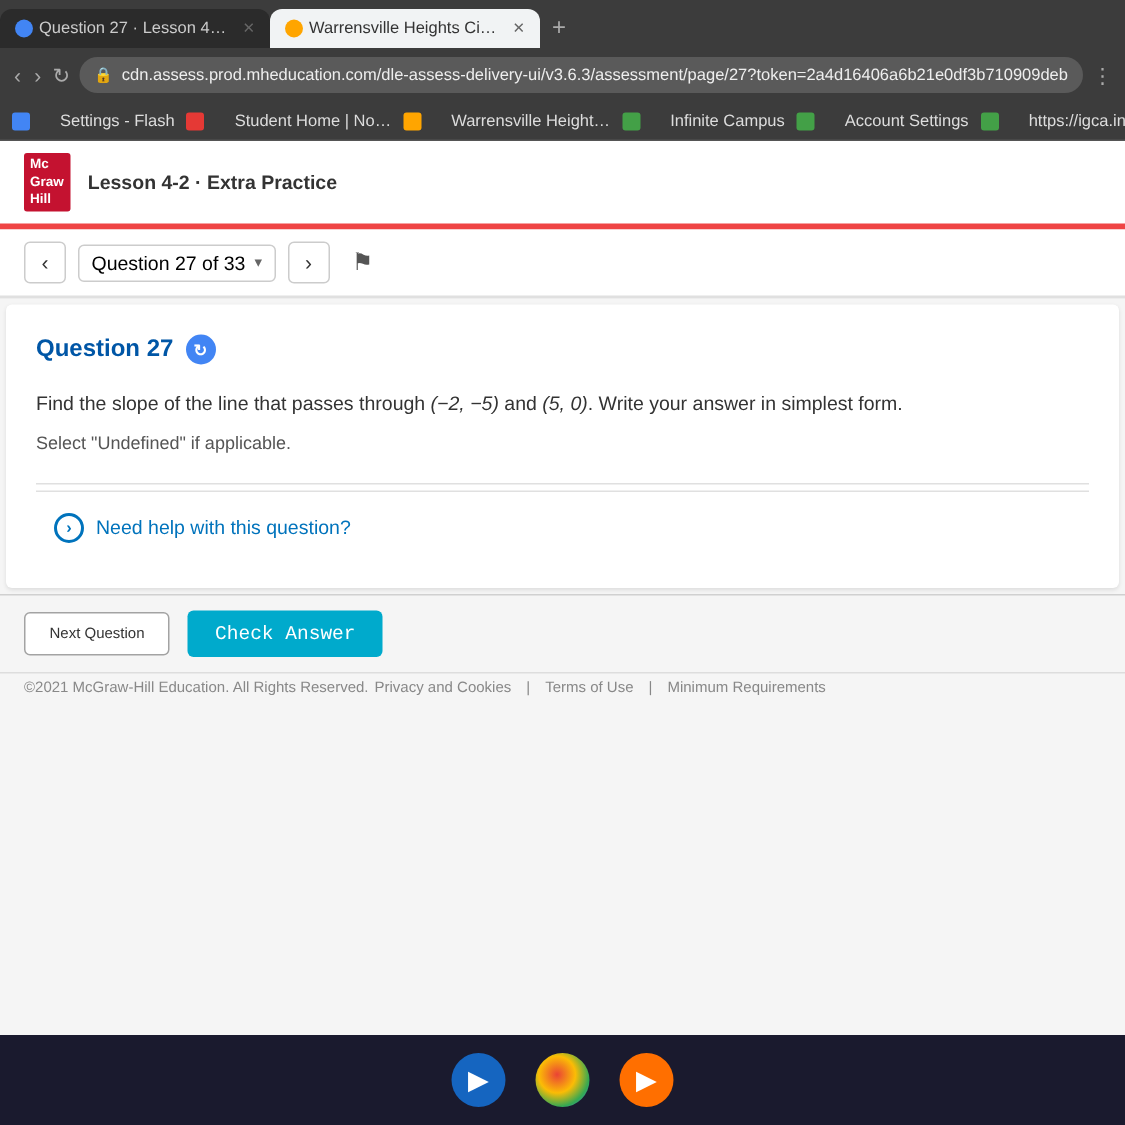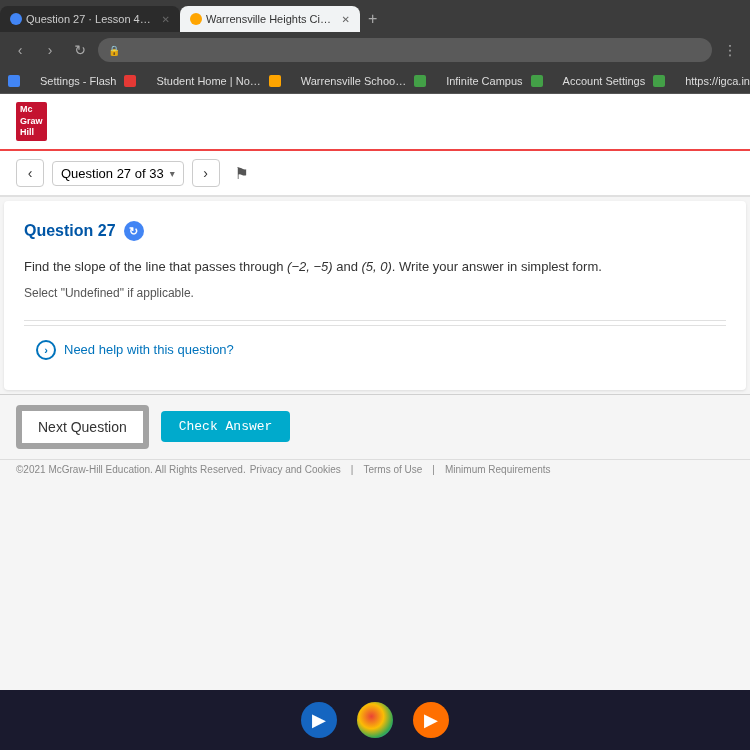--- a/index.html
+++ b/index.html
@@ -24,21 +24,21 @@
     .bookmarks-bar { display: flex; align-items: center; background: #3c3c3c; padding: 2px 8px; height: 26px; gap: 8px; font-size: 11px; color: #ddd; border-bottom: 1px solid #555; overflow: hidden; }
     .bookmark-item { white-space: nowrap; cursor: pointer; display: flex; align-items: center; gap: 20px; }
     .bookmark-icon { width: 12px; height: 12px; background: #4285f4; border-radius: 2px; flex-shrink: 0; }
     .bookmark-icon-red { background: #e53935; }
     .bookmark-icon-green { background: #43a047; }
 
     
     .page-content { background: #f5f5f5; width: 100%; height: calc(750px - 94px - 60px); overflow-y: auto; }
 
     
-    .mh-header { background: #fff; padding: 8px 16px; display: flex; align-items: center; gap: 12px; border-bottom: 2px solid #ef4444; }
+    .mh-header { background: #fff; padding: 8px 16px; display: flex; align-items: center; gap: 12px; border-bottom: 4px solid #ef4444; }
     .mh-logo { background: #c41230; color: #fff; font-size: 9px; font-weight: bold; padding: 2px 4px; line-height: 1.3; border-radius: 2px; }
     .mh-logo-text { font-size: 13px; font-weight: bold; color: #333; }
 
     
     .question-nav { background: #fff; padding: 8px 16px; display: flex; align-items: center; gap: 8px; border-bottom: 2px solid #e0e0e0; }
     .nav-arrow { width: 28px; height: 28px; border: 1px solid #ccc; background: #fff; border-radius: 4px; display: flex; align-items: center; justify-content: center; cursor: pointer; font-size: 14px; color: #333; }
     .question-select { border: 1px solid #ccc; background: #fff; border-radius: 4px; padding: 4px 8px; font-size: 13px; display: flex; align-items: center; gap: 6px; cursor: pointer; }
     .question-select-arrow { font-size: 10px; color: #666; }
     .bookmark-btn { width: 28px; height: 28px; border: none; background: transparent; cursor: pointer; font-size: 16px; color: #555; }
 
@@ -57,21 +57,21 @@
     
     .help-section { padding: 10px 12px; display: flex; align-items: center; gap: 8px; cursor: pointer; }
     .help-circle { width: 20px; height: 20px; border: 2px solid #0073bc; border-radius: 50%; display: flex; align-items: center; justify-content: center; color: #0073bc; font-size: 11px; font-weight: bold; }
     .help-text { color: #0073bc; font-size: 13px; font-weight: 500; }
 
     
     .divider { border: none; border-top: 1px solid #e0e0e0; margin: 4px 0; }
 
     
     .action-bar { background: #f5f5f5; border-top: 1px solid #d0d0d0; padding: 10px 16px; display: flex; align-items: center; gap: 12px; }
-    .btn-next { background: #fff; border: 6px solid #a3a3a3; border-radius: 4px; padding: 8px 16px; font-size: 14px; color: #333; cursor: pointer; }
+    .btn-next { background: #fff; border: 1px solid #a3a3a3; border-radius: 4px; padding: 8px 16px; font-size: 10px; color: #333; cursor: pointer; }
     .btn-check { background: #00aacc; border: none; border-radius: 4px; padding: 8px 18px; font-size: 13px; color: #fff; cursor: pointer; font-weight: 500; font-family: Liberation Mono, monospace; }
 
     
     .footer { background: #f5f5f5; padding: 4px 16px; font-size: 10px; color: #888; display: flex; gap: 4px; align-items: center; border-top: 1px solid #ddd; }
     .footer-links { display: flex; gap: 10px; }
     .footer-link { color: #888; text-decoration: none; font-size: 10px; }
 
     
     .taskbar { background: #1a1a2e; height: 60px; display: flex; align-items: center; justify-content: center; gap: 20px; }
     .taskbar-icon { width: 36px; height: 36px; border-radius: 50%; display: flex; align-items: center; justify-content: center; font-size: 18px; }
@@ -99,36 +99,37 @@
     </div>
     <span class="tab-new">+</span>
   </div>
 
   <div class="address-bar-row">
     <button class="nav-btn">‹</button>
     <button class="nav-btn">›</button>
     <button class="nav-btn">↻</button>
     <div class="address-bar">
       <span class="address-bar-lock">🔒</span>
+      <span class="address-bar-url">cdn.assess.prod.mheducation.com/dle-assess-delivery-ui/v3.6.3/assessment/page/27?token=2a4d16406a6b21e0df3b710909deb</span>
     </div>
     <button class="nav-btn">⋮</button>
   </div>
 
   <div class="bookmarks-bar">
     <div class="bookmark-item">
       <div class="bookmark-icon"></div>
       <span>Settings - Flash</span>
     </div>
     <div class="bookmark-item">
       <div class="bookmark-icon bookmark-icon-red"></div>
       <span>Student Home | No…</span>
     </div>
     <div class="bookmark-item">
       <div class="bookmark-icon tab-favicon-school" style="background:#ffa500;"></div>
-      <span>Warrensville Schoo…</span>
+      <span>Warrensville Height…</span>
     </div>
     <div class="bookmark-item">
       <div class="bookmark-icon bookmark-icon-green"></div>
       <span>Infinite Campus</span>
     </div>
     <div class="bookmark-item">
       <div class="bookmark-icon bookmark-icon-green"></div>
       <span>Account Settings</span>
     </div>
     <div class="bookmark-item">
@@ -139,20 +140,21 @@
 </div>
 
 <div class="page-content">
 
   <div class="mh-header">
     <div class="mh-logo">
       <div>Mc</div>
       <div>Graw</div>
       <div>Hill</div>
     </div>
+    <span class="mh-logo-text">Lesson 4-2 · Extra Practice</span>
   </div>
 
   <div class="question-nav">
     <button class="nav-arrow">
       <span>‹</span>
     </button>
     <div class="question-select">
       <span>Question 27 of 33</span>
       <span class="question-select-arrow">▾</span>
     </div>

